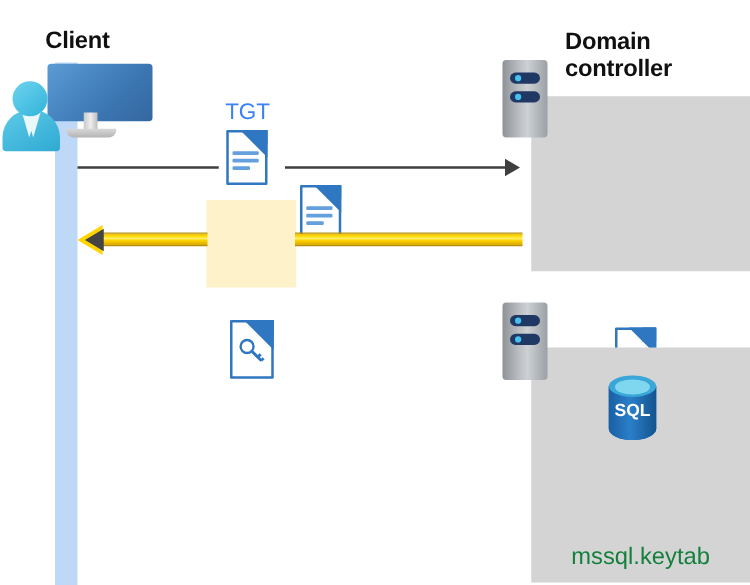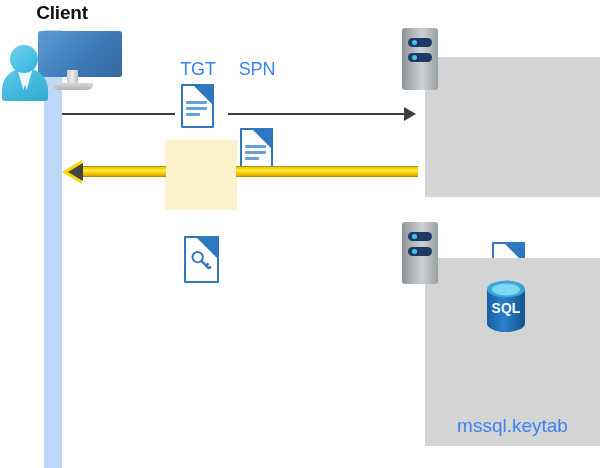--- a/index.html
+++ b/index.html
@@ -2,21 +2,21 @@
 <html><head>
 <meta charset="utf-8">
 <style>
   html,body{margin:0;padding:0;}
   body{
     width:600px;height:468px;
     background:#ffffff;
     font-family:"Liberation Sans", sans-serif;
     overflow:hidden;
   }
-  #stage{position:relative;width:600px;height:336px;}
+  #stage{position:relative;width:600px;height:336px;margin-top:20px;}
 
   
   .abs{position:absolute;}
 
   
   .title{
     font-weight:bold;
     color:#101010;
     font-size:19px;
     line-height:22px;
@@ -128,21 +128,21 @@
   #sql-db{left:484px;top:280px;width:44px;height:52px;}
 
   
   .doc-label{
      font-size:18px;color:#3b82f6;line-height:20px;
      letter-spacing:-0.1px;text-align:center;
   }
   #label-tgt{left:169px;top:59px;width:58px;}
   #label-spn{left:228px;top:59px;width:58px;}
   #label-keytab{left:425px;top:415px;width:175px;text-align:center;
-     font-size:19px;color:#3b82f6;}
+     font-size:19px;color:#15803d;}
 </style>
 </head>
 <body>
 
 <div id="stage">
 
   <div class="abs title" id="client-title">Client</div>
 
   <div class="abs" id="lifeline"></div>
 
@@ -161,21 +161,20 @@
 
   <div class="abs doc-label" id="label-tgt">TGT</div>
   <div class="abs doc doc-sm" id="doc-tgt">
     <div class="page"></div>
     <div class="fold"></div>
     <div class="line l1"></div>
     <div class="line l2"></div>
     <div class="line l3"></div>
   </div>
 
-  <div class="abs doc-label" id="label-spn">SPN</div>
   <div class="abs doc doc-sm" id="doc-spn">
     <div class="page"></div>
     <div class="fold"></div>
     <div class="line l1"></div>
     <div class="line l2"></div>
     <div class="line l3"></div>
   </div>
 
   <div class="abs" id="key-highlight"></div>
 
@@ -190,20 +189,21 @@
     <svg id="key-glyph" viewBox="0 0 24 24">
       <circle cx="8" cy="8" r="5.4" fill="none" stroke="#2f77c0" stroke-width="2"></circle>
       <path d="M11.6 11.6 L20 20" stroke="#2f77c0" stroke-width="2.4" stroke-linecap="butt" fill="none"></path>
       <path d="M16 16 L18.4 13.6 L20.2 15.4 L17.8 17.8 Z" fill="#2f77c0"></path>
       <path d="M19 19 L21 17 L22.6 18.6 L20.6 20.6 Z" fill="#2f77c0"></path>
     </svg>
   </div>
 
   <div class="abs panel" id="dc-panel"></div>
 
+  <div class="abs title" id="dc-title">Domain controller</div>
 
   <div class="abs server" id="dc-server">
     <div class="server-bay bay1">
       <div class="bay-led"></div>
     </div>
     <div class="server-bay bay2">
       <div class="bay-led"></div>
     </div>
   </div>
 

